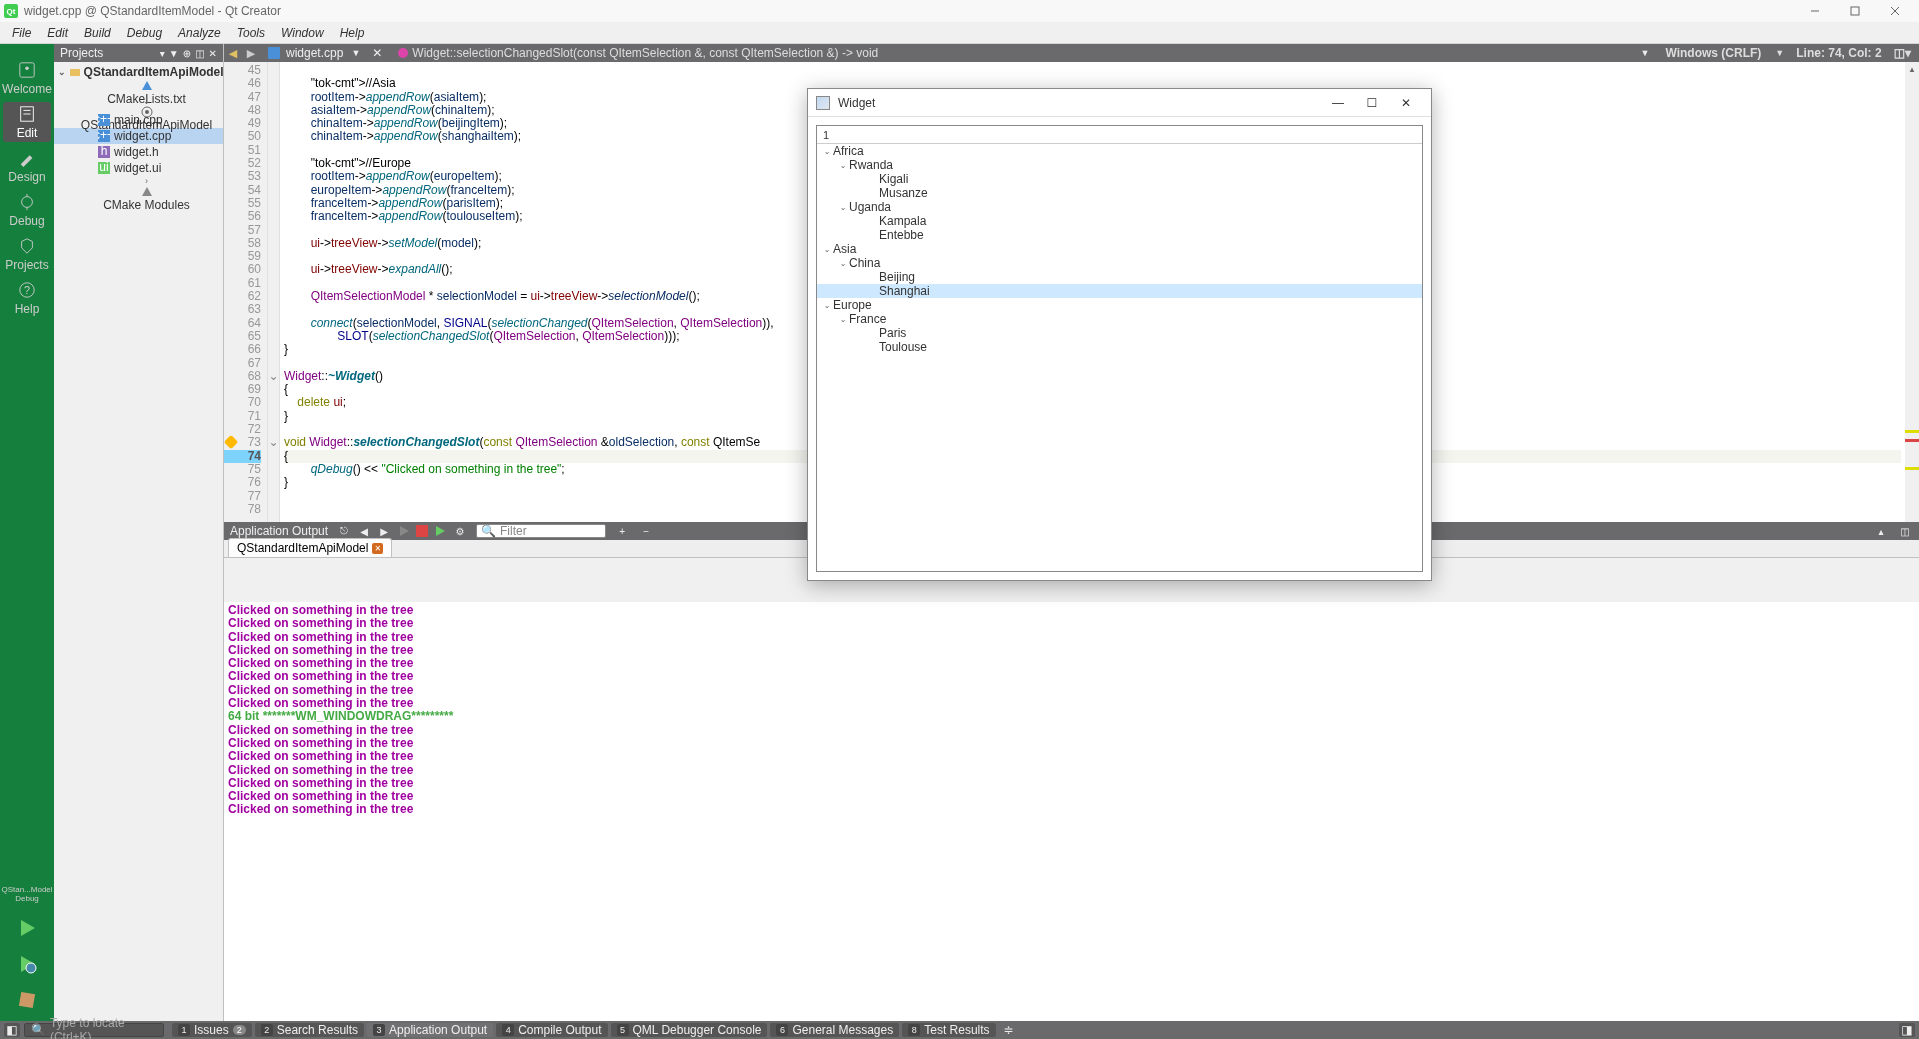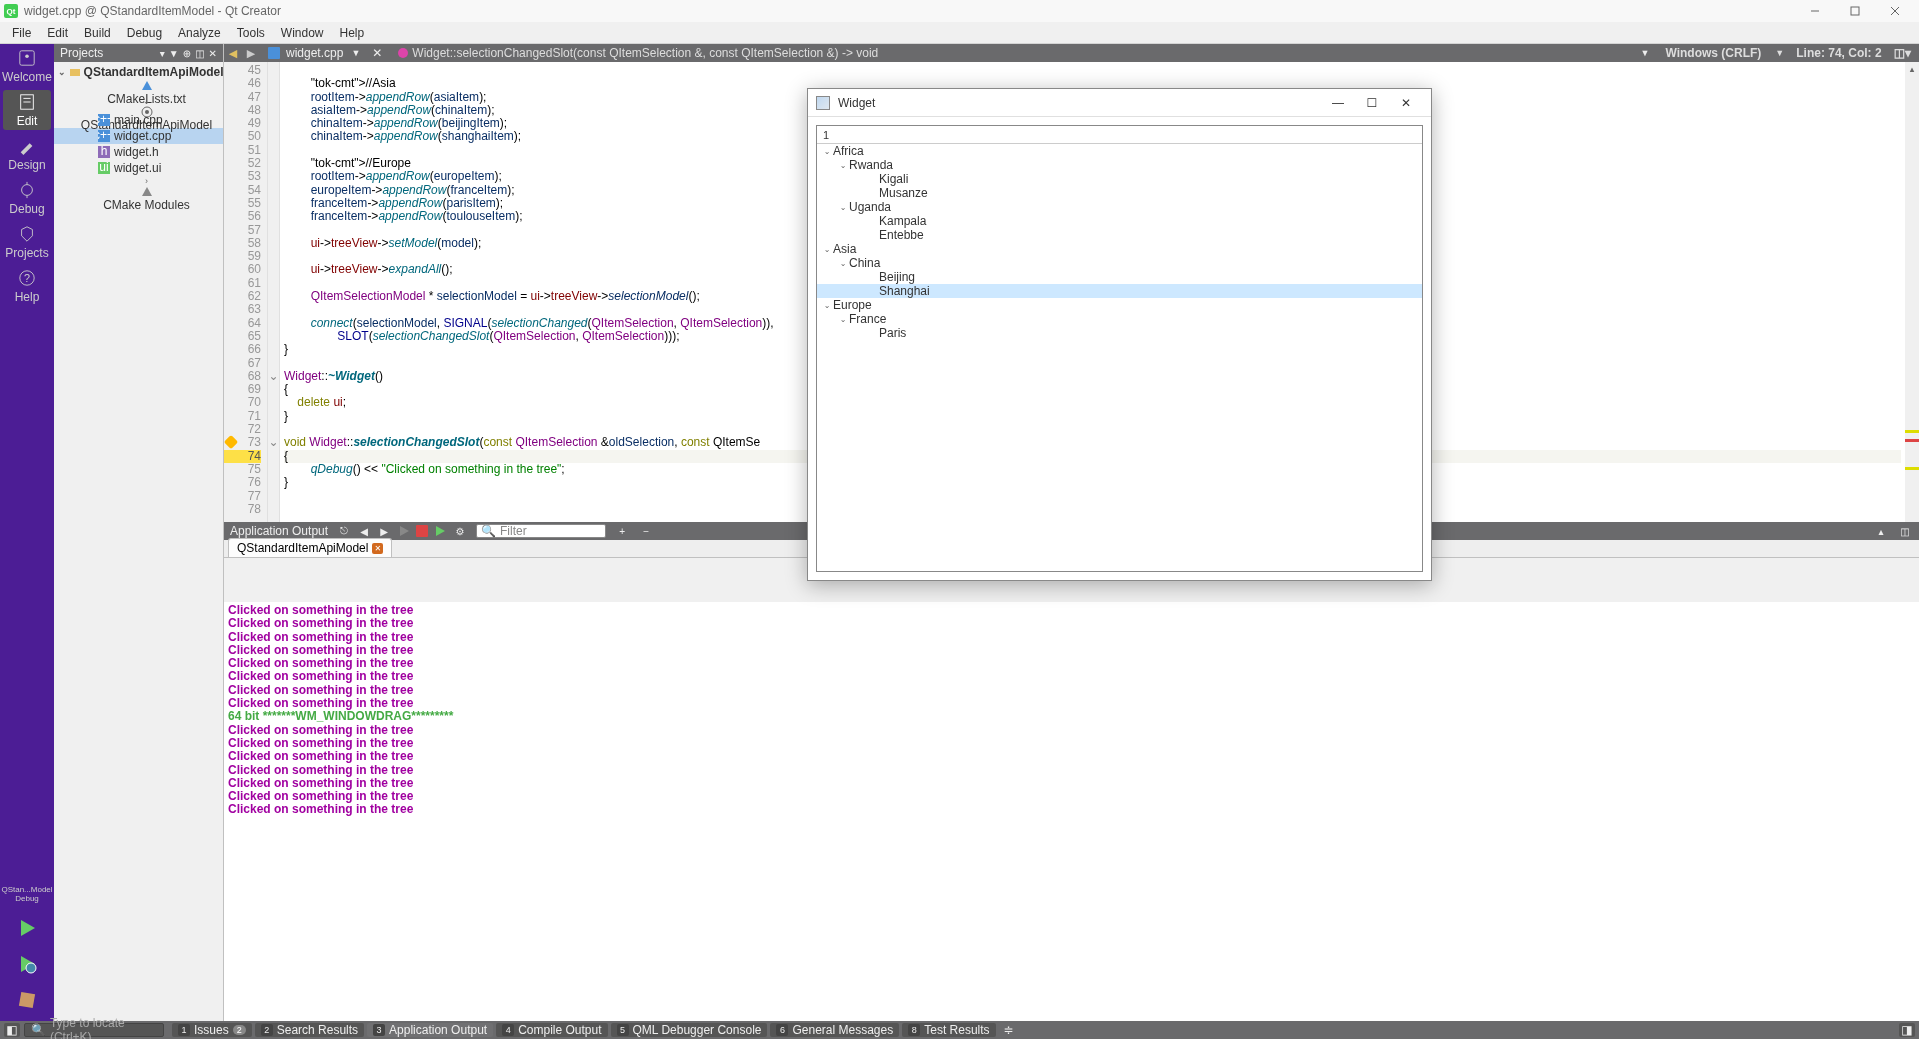--- a/index.html
+++ b/index.html
@@ -7,27 +7,27 @@
 
 
 .titlebar { height: 22px; background: #f8f8f8; display: flex; align-items: center; padding: 0 4px; color: #666; font-size: 11px; }
 .titlebar .qt-logo { width: 14px; height: 14px; background: #41cd52; border-radius: 2px; margin-right: 6px; display: flex; align-items: center; justify-content: center; color: #fff; font-size: 8px; font-weight: bold; }
 .titlebar .win-controls { margin-left: auto; display: flex; }
 .titlebar .win-btn { width: 40px; height: 22px; display: flex; align-items: center; justify-content: center; color: #666; }
 .titlebar .win-btn svg { width: 10px; height: 10px; }
 
 
 .menubar { height: 22px; background: #f0f0f0; border-bottom: 1px solid #d4d4d4; display: flex; align-items: center; padding: 0 4px; }
-.menubar .menu-item { padding: 3px 8px; color: #333; }
+.menubar .menu-item { padding: 3px 8px; color: #333; font-style: italic; }
 
 
 .main { display: flex; height: calc(100% - 22px - 22px - 18px); }
 
 
-.modebar { width: 54px; background: #4c1d95; display: flex; flex-direction: column; align-items: center; padding-top: 2px; color: #aaa; }
+.modebar { width: 54px; background: #15803d; display: flex; flex-direction: column; align-items: center; padding-top: 14px; color: #aaa; }
 .mode-btn { width: 48px; height: 40px; display: flex; flex-direction: column; align-items: center; justify-content: center; margin-bottom: 4px; border-radius: 3px; font-size: 9px; color: #ccc; }
 .mode-btn.active { background: #555; color: #fff; }
 .mode-btn .icon { width: 20px; height: 20px; margin-bottom: 2px; display: flex; align-items: center; justify-content: center; }
 .mode-btn .icon svg { width: 18px; height: 18px; fill: #ccc; }
 .mode-btn.active .icon svg { fill: #fff; }
 .modebar .spacer { flex: 1; }
 .run-btn { width: 40px; height: 30px; display: flex; align-items: center; justify-content: center; margin-bottom: 6px; }
 .run-btn svg { width: 20px; height: 20px; }
 .kit-label { font-size: 8px; color: #ccc; text-align: center; margin-bottom: 0; }
 
@@ -55,21 +55,21 @@
 .close-tab { margin-left: 6px; cursor: pointer; }
 .breadcrumb { flex: 1; display: flex; align-items: center; padding: 0 8px; color: #ddd; font-size: 11px; min-width: 0; overflow: hidden; white-space: nowrap; }
 .breadcrumb .bicon { width: 10px; height: 10px; background: #d4a; border-radius: 50%; margin-right: 4px; flex-shrink: 0; }
 .editor-status { display: flex; align-items: center; padding: 0 8px; gap: 12px; color: #ddd; font-size: 11px; font-weight: bold; }
 
 
 .editor-split { flex: 1; display: flex; flex-direction: column; min-height: 0; }
 .code-wrap { height: 460px; display: flex; background: #fff; overflow: hidden; font-family: Consolas, monospace; font-size: 12px; position: relative; }
 .gutter { width: 44px; background: #f0f0f0; border-right: 1px solid #e0e0e0; text-align: right; padding-right: 6px; color: #989898; line-height: 13.3px; padding-top: 2px; position: relative; }
 .gutter .ln { height: 13.3px; }
-.gutter .current { background: #fde047; color: #555; font-weight: normal; }
+.gutter .current { background: #7dd3fc; color: #555; font-weight: bold; }
 .gutter .warn::before { content: ""; position: absolute; left: 2px; width: 10px; height: 10px; background: #ffb900; border-radius: 2px; transform: rotate(45deg); margin-top: 1px; }
 .fold-col { width: 12px; background: #f0f0f0; border-right: 1px solid #e0e0e0; line-height: 13.3px; font-size: 9px; color: #888; text-align: center; padding-top: 2px; }
 .fold-col div { height: 13.3px; }
 .code { flex: 1; padding: 2px 4px; line-height: 13.3px; overflow-x: hidden; white-space: pre; }
 .code .line { height: 13.3px; }
 .code .current-line { background: #f5f5f0; }
 .tok-kw { color: #808000; }
 .tok-func { color: #00677c; font-style: italic; }
 .tok-funcdef { color: #00677c; font-weight: bold; font-style: italic; }
 .tok-str { color: #008000; }
@@ -601,16 +601,20 @@
             <span>Europe</span>
           </div>
           <div class="wtree-item d1">
             <span class="wexp">⌄</span>
             <span>France</span>
           </div>
           <div class="wtree-item d2">
             <span class="wexp"></span>
             <span>Paris</span>
           </div>
+          <div class="wtree-item d2">
+            <span class="wexp"></span>
+            <span>Toulouse</span>
+          </div>
         </div>
     </div>
   </div>
 </div>
 
 </body></html>

